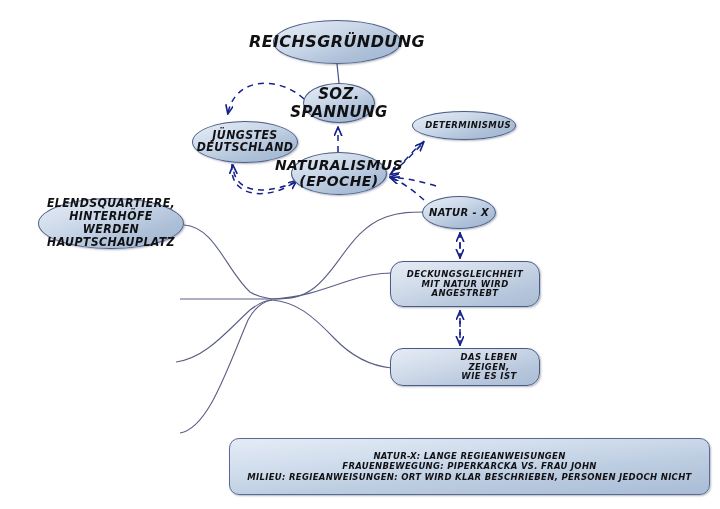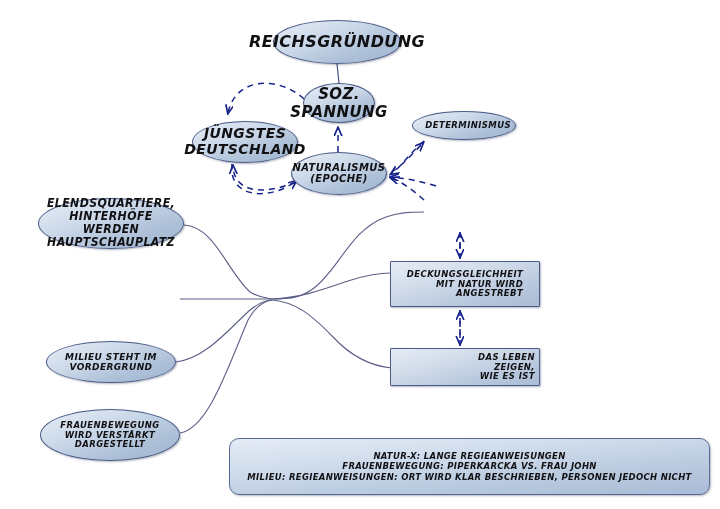--- a/index.html
+++ b/index.html
@@ -25,28 +25,28 @@
     font-weight:700;
     letter-spacing:.4px;
     line-height:1.12;
     text-transform:uppercase;
     background:linear-gradient(160deg,#e8eef7 0%,#ccd9e9 38%,#adc0d8 72%,#9fb5d0 100%);
     border:1px solid #4a5b86;
     box-shadow:1px 1px 2px rgba(40,50,80,.35);
   }
   .node .txt{display:block;padding:0 4px;transform:scaleY(1.04);}
   .ellipse{border-radius:50%;}
-  .rect{border-radius:1px;
-    background:linear-gradient(165deg,#e6ecf5 0%,#cfdae9 40%,#b6c6dc 75%,#aabdd5 100%);text-align:right;}
+  .rect{border-radius:13px;
+    background:linear-gradient(165deg,#e6ecf5 0%,#cfdae9 40%,#b6c6dc 75%,#aabdd5 100%);}
 
   
   #n-reich   {left:273px;top:20px;  width:128px;height:44px;font-size:16px;}
   #n-soz     {left:303px;top:83px;  width:72px; height:40px;font-size:15px;}
-  #n-juengst {left:192px;top:121px; width:106px;height:42px;font-size:14px;}
-  #n-natural {left:291px;top:152px; width:96px; height:43px;font-size:10px;}
+  #n-juengst {left:192px;top:121px; width:106px;height:42px;font-size:11px;}
+  #n-natural {left:291px;top:152px; width:96px; height:43px;font-size:14px;}
   #n-determ  {left:412px;top:111px; width:104px;height:29px;font-size:8.5px;justify-content:flex-end;}
   #n-naturx  {left:422px;top:196px; width:74px; height:33px;font-size:10px;}
 
   #n-elend   {left:38px; top:198px; width:146px;height:51px;font-size:11px;}
   #n-keine   {left:40px; top:284px; width:140px;height:30px;font-size:9px;}
   #n-milieu  {left:46px; top:341px; width:130px;height:42px;font-size:9px;}
   #n-frauen  {left:40px; top:409px; width:140px;height:52px;font-size:8.5px;}
 
   #n-deckung {left:390px;top:261px; width:150px;height:46px;font-size:8.5px;}
   #n-leben   {left:390px;top:348px; width:150px;height:38px;font-size:8.5px;padding-left:48px;}
@@ -146,44 +146,34 @@
     <span class="txt">
       <span>Naturalismus</span><br>
       <span>(Epoche)</span>
     </span>
   </div>
 
   <div class="node ellipse" id="n-determ">
     <span class="txt">Determinismus</span>
   </div>
 
+  <div class="node ellipse" id="n-naturx">
+    <span class="txt">Natur - x</span>
+  </div>
 
   <div class="node ellipse" id="n-elend">
     <span class="txt">
       <span>Elendsquartiere,</span><br>
       <span>Hinterhöfe werden</span><br>
       <span>Hauptschauplatz</span>
     </span>
   </div>
 
 
-  <div class="node ellipse" id="n-milieu">
-    <span class="txt">
-      <span>Milieu steht im</span><br>
-      <span>Vordergrund</span>
-    </span>
-  </div>
 
-  <div class="node ellipse" id="n-frauen">
-    <span class="txt">
-      <span>Frauenbewegung</span><br>
-      <span>wird verstärkt</span><br>
-      <span>dargestellt</span>
-    </span>
-  </div>
 
   <div class="node rect" id="n-deckung">
     <span class="txt">
       <span>Deckungsgleichheit</span><br>
       <span>mit Natur wird</span><br>
       <span>angestrebt</span>
     </span>
   </div>
 
   <div class="node rect" id="n-leben">

